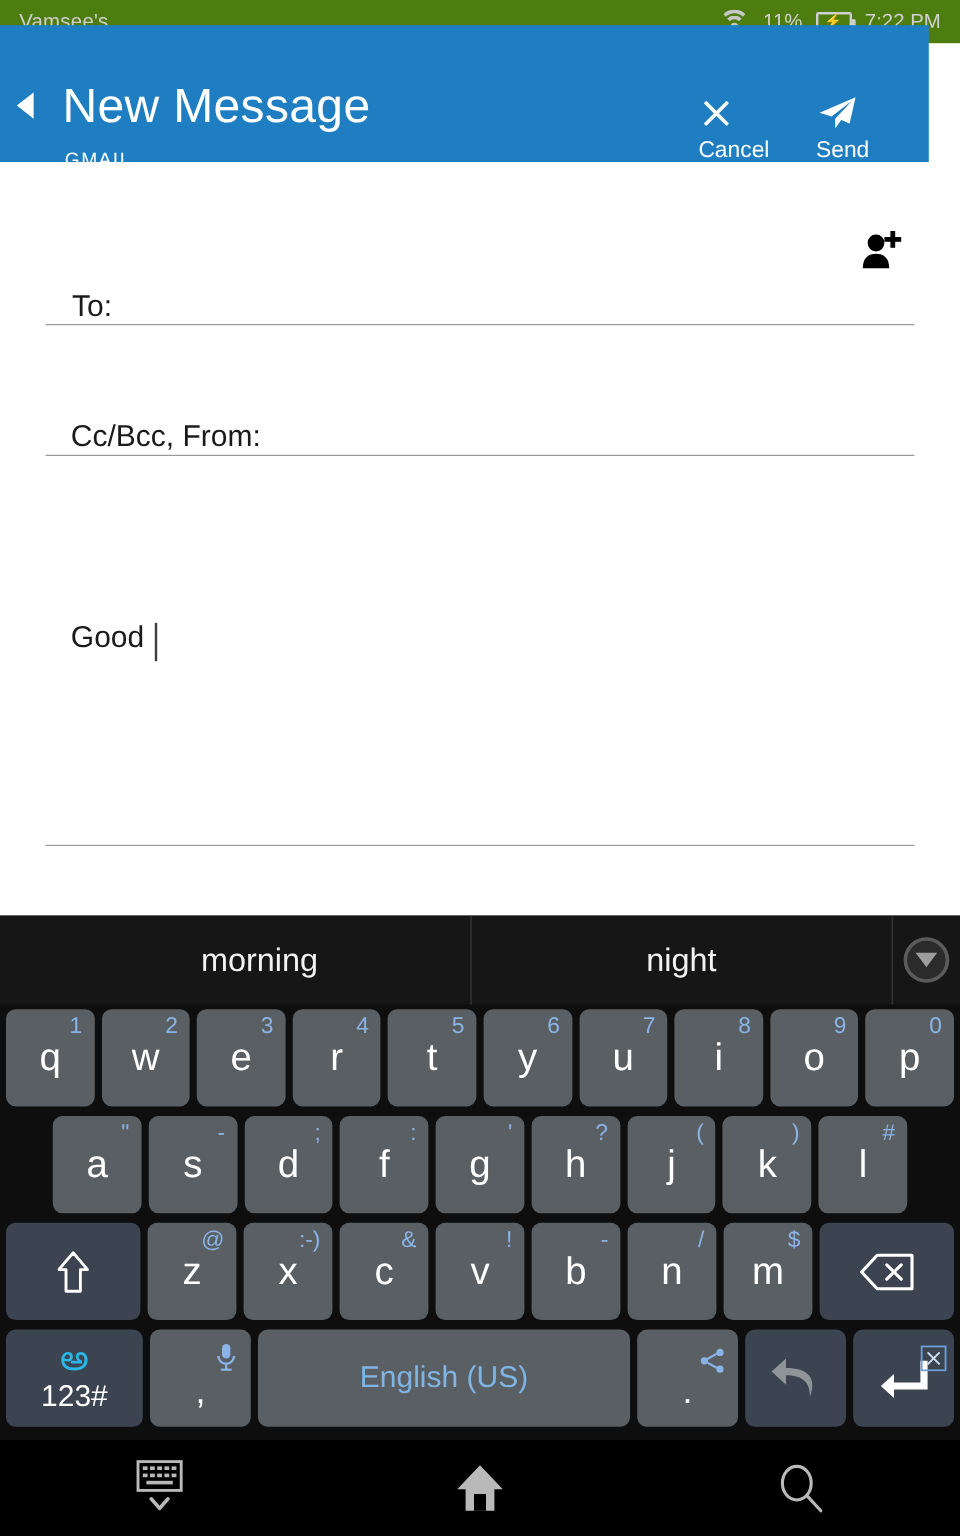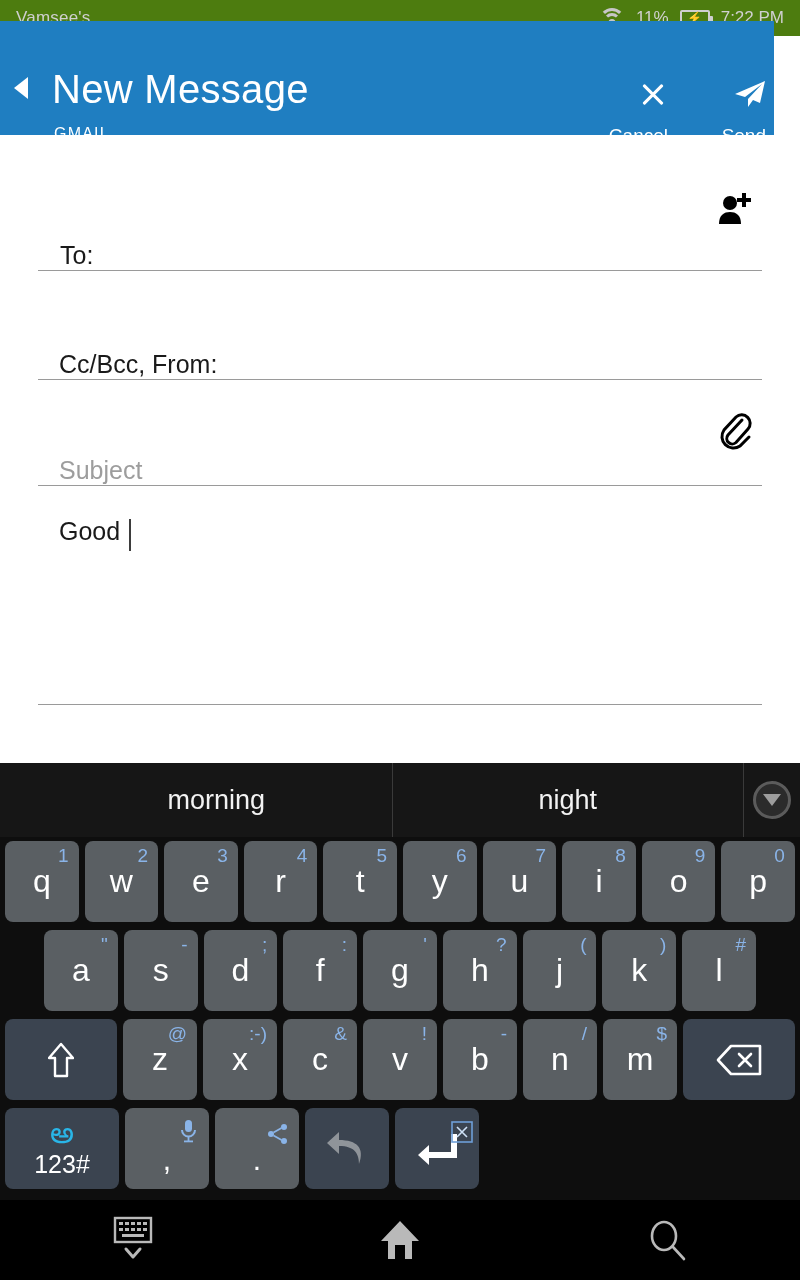--- a/index.html
+++ b/index.html
@@ -63,21 +63,21 @@
     position: absolute; left: 52px; top: 48px;
     font-size: 40px; font-weight: 300; letter-spacing: .3px;
     line-height: 1;
   }
   .hdr-sub {
     position: absolute; left: 54px; top: 104px;
     font-size: 16px; letter-spacing: 1.2px; font-weight: 400;
   }
   .hdr-action {
     position: absolute; top: 58px; width: 86px; text-align: center;
-    display: flex; flex-direction: column; align-items: flex-end; gap: 16px;
+    display: flex; flex-direction: column; align-items: flex-start; gap: 6px;
   }
   .hdr-action .lbl { font-size: 19px; }
   .hdr-action.cancel { left: 582px; }
   .hdr-action.send { left: 680px; }
   .x-ico { width: 30px; height: 30px; position: relative; }
   .x-ico:before, .x-ico:after {
     content: ""; position: absolute; left: 50%; top: 2px;
     width: 3px; height: 27px; background: #fff; border-radius: 1px;
   }
   .x-ico:before { transform: translateX(-50%) rotate(45deg); }
@@ -232,28 +232,20 @@
           <rect x="26" y="2" width="4" height="14" fill="#000"></rect>
           <rect x="21" y="7" width="14" height="4" fill="#000"></rect>
         </svg>
       </span>
     </div>
 
     <div class="field" id="field-ccbcc">
       <span class="label">Cc/Bcc, From:</span>
     </div>
 
-    <div class="field" id="field-subject">
-      <span class="label placeholder">Subject</span>
-      <span class="ico-slot">
-        <svg class="clip-ico" viewBox="0 0 34 38" width="34" height="38">
-          <path d="M24 8 L10 23 a5.5 5.5 0 0 0 8 7.5 L30 17 a8.5 8.5 0 0 0 -12 -12 L6 18 a11.5 11.5 0 0 0 16 16 L31 25" fill="none" stroke="#000" stroke-width="3" stroke-linecap="round"></path>
-        </svg>
-      </span>
-    </div>
 
     <div class="field" id="field-body">
       <span class="label">
         <span>Good</span>
           <span class="caret"></span>
       </span>
     </div>
 
   </div>
 
@@ -405,20 +397,23 @@
       <div class="key comma">
         <span class="mic-ico">
           <svg viewBox="0 0 17 24" width="17" height="24">
             <rect x="5" y="1" width="7" height="12" rx="3.5" fill="#8ab4e8"></rect>
             <path d="M2 11 a6.5 6.5 0 0 0 13 0" fill="none" stroke="#8ab4e8" stroke-width="2"></path>
             <rect x="7.6" y="17" width="1.8" height="5" fill="#8ab4e8"></rect>
             <rect x="4" y="21.5" width="9" height="1.8" fill="#8ab4e8"></rect>
           </svg>
         </span>
         <span class="glyph-bl">,</span>
+      </div>
+      <div class="key space">
+        <span>English (US)</span>
       </div>
       <div class="key period">
         <span class="share-ico">
           <svg viewBox="0 0 22 22" width="22" height="22">
             <circle cx="17" cy="4" r="3" fill="#8ab4e8"></circle>
             <circle cx="17" cy="18" r="3" fill="#8ab4e8"></circle>
             <circle cx="4" cy="11" r="3" fill="#8ab4e8"></circle>
             <path d="M6.5 9.5 L14.5 5 M6.5 12.5 L14.5 17" stroke="#8ab4e8" stroke-width="1.8"></path>
           </svg>
         </span>

